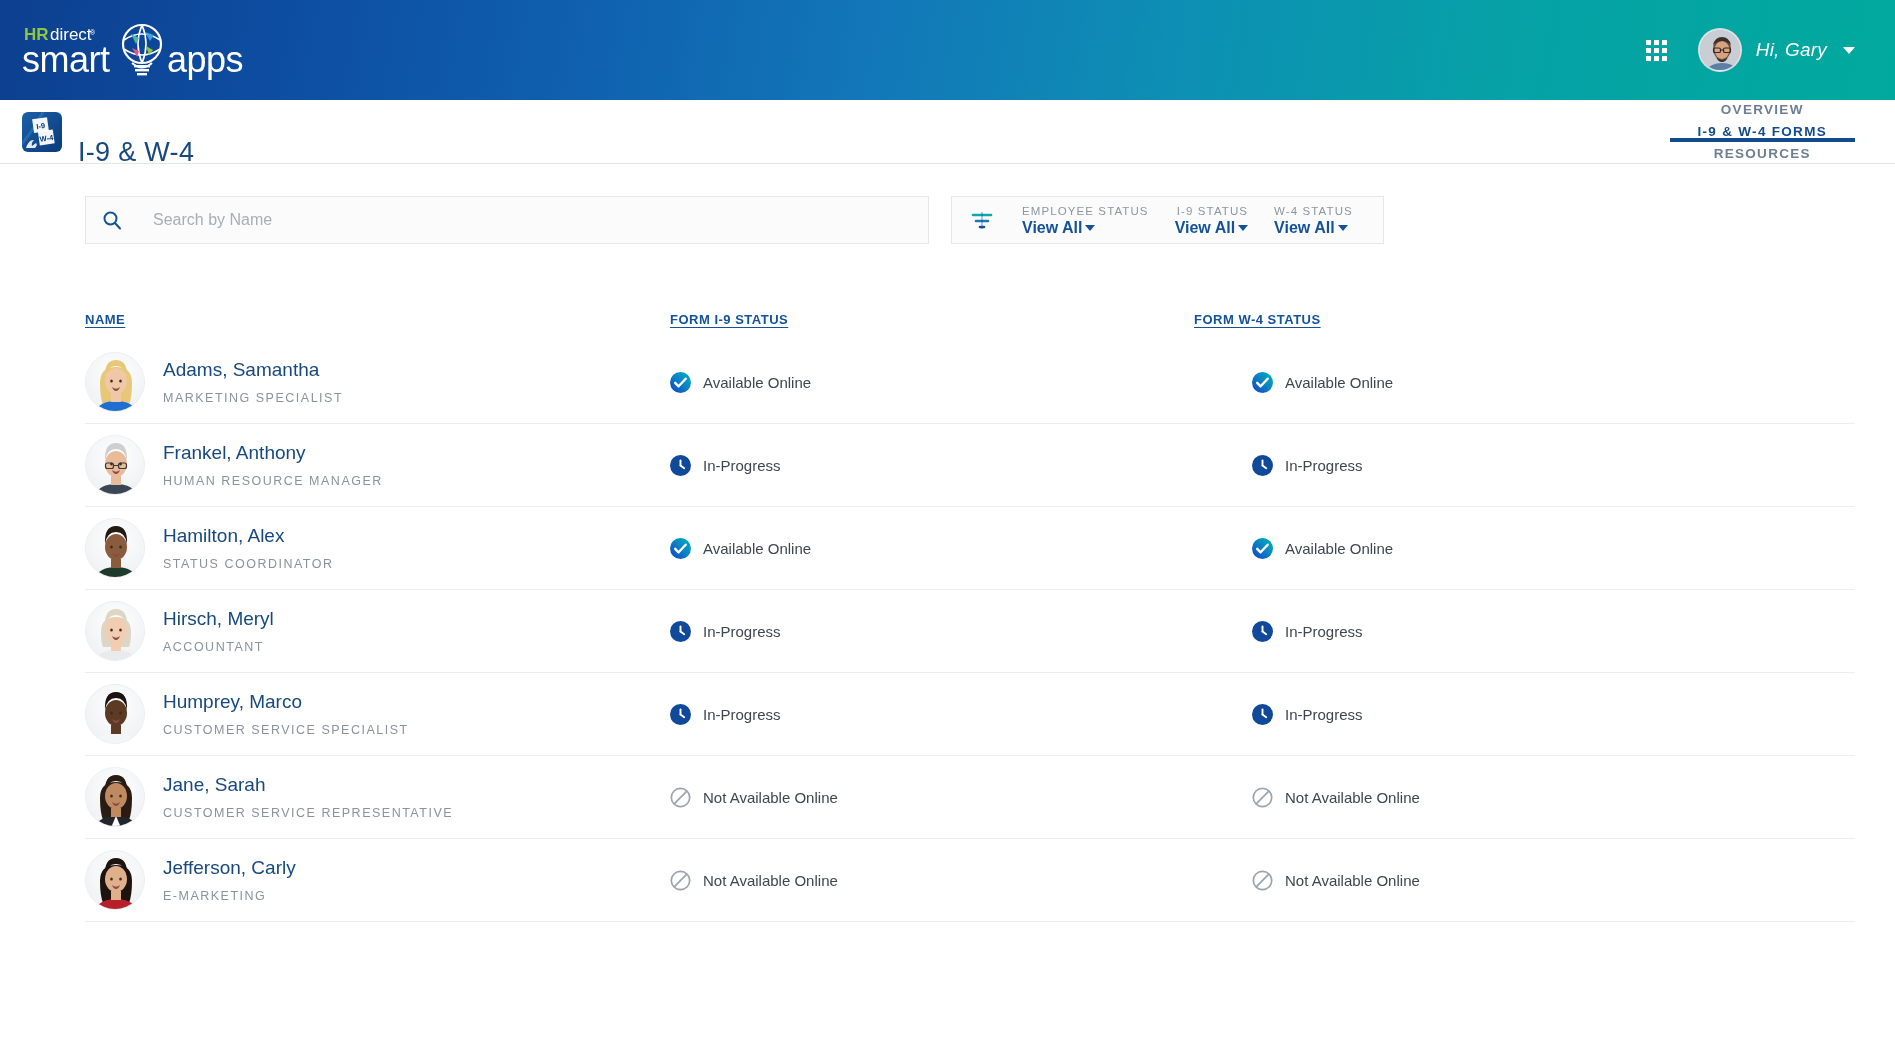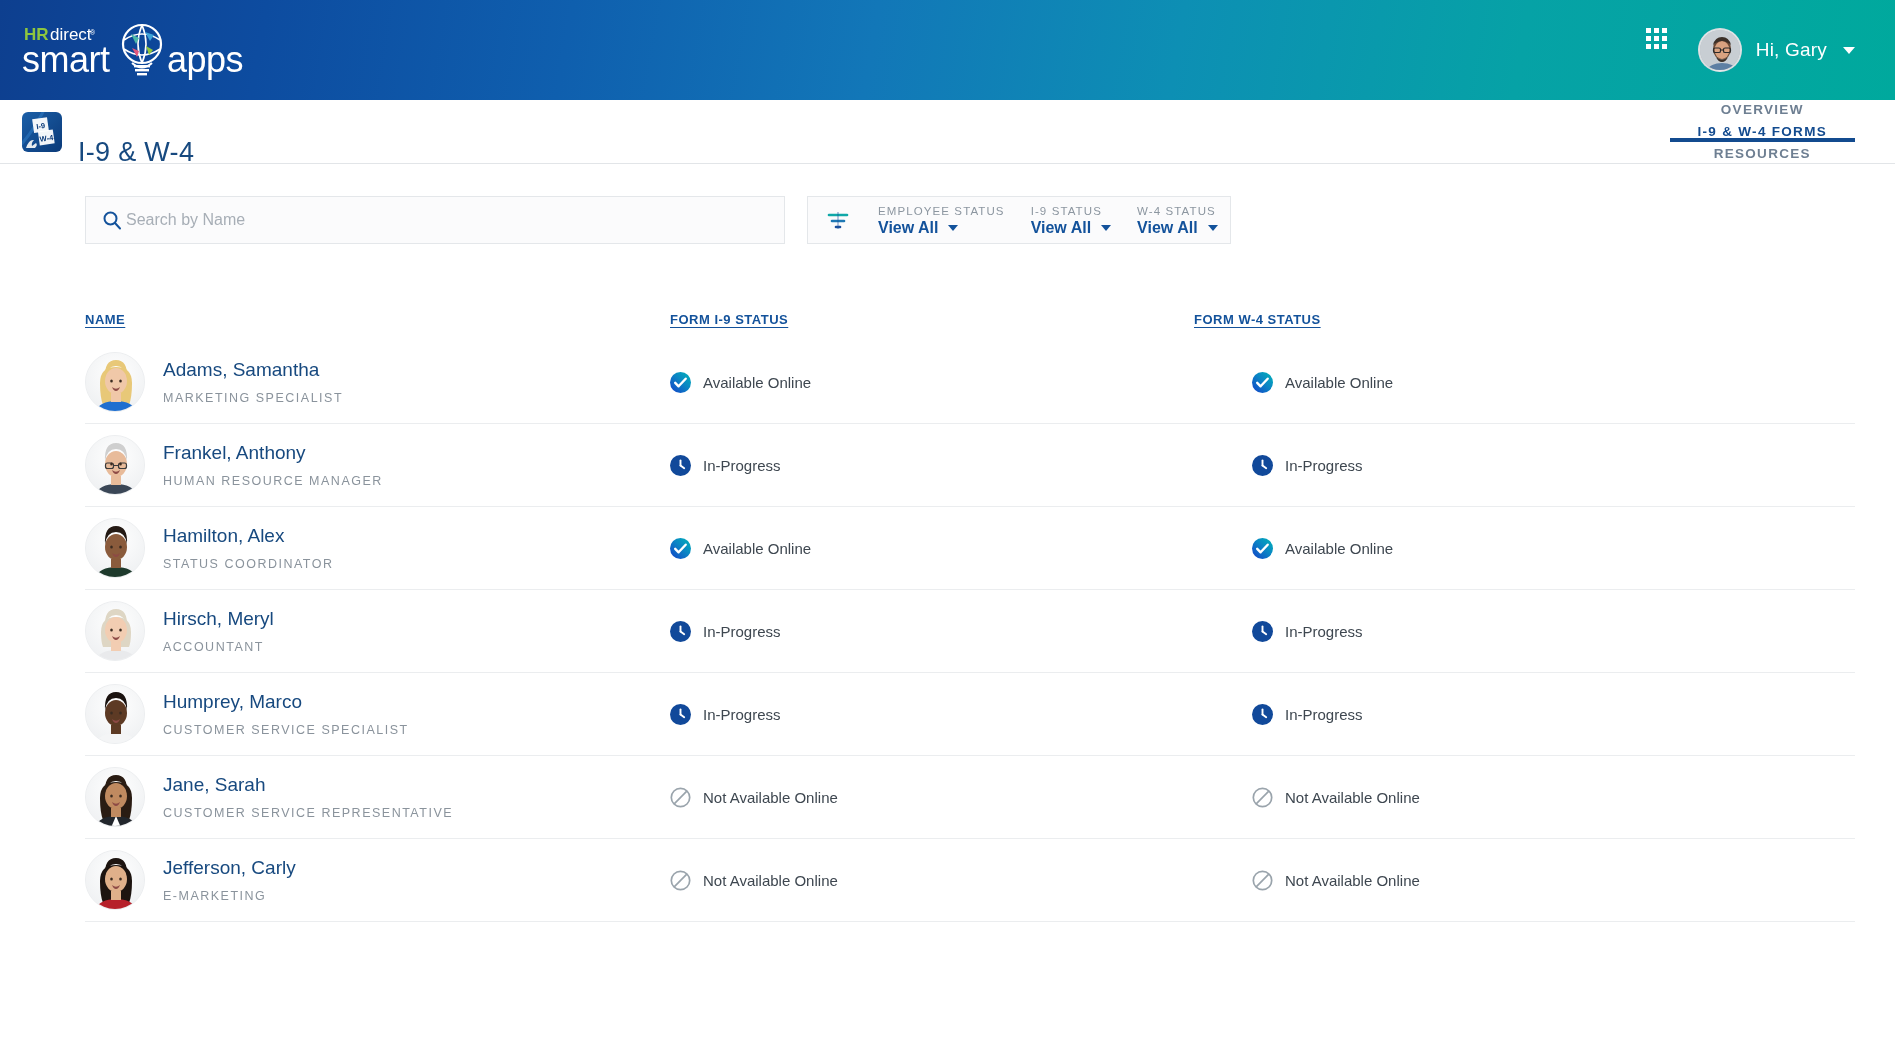--- a/index.html
+++ b/index.html
@@ -26,21 +26,21 @@
         #00a99d 100%);
     display: flex;
     align-items: center;
     justify-content: space-between;
     padding: 0 40px 0 22px;
   }
 
   .logo-wrap { display: flex; align-items: flex-start; }
   .logo-svg { display: block; }
 
-  .topbar-right { display: flex; gap: 31px; }
+  .topbar-right { display: flex; align-items: center; gap: 31px; font-style: italic; }
 
   .grid-icon {
     display: grid;
     grid-template-columns: repeat(3, 5px);
     grid-template-rows: repeat(3, 5px);
     gap: 3px;
     cursor: pointer;
   }
   .grid-icon i { display: block; width: 5px; height: 5px; background: #ffffff; }
 
@@ -103,69 +103,70 @@
     height: 4px;
     background: #134b8f;
   }
 
   
   .content { padding: 32px 40px 0 85px; }
 
   .controls { display: flex; align-items: stretch; gap: 22px; }
 
   .search-box {
-    width: 700px;
+    width: 844px;
     height: 48px;
     background: #fbfbfc;
     border: 1px solid #e4e7ea;
     display: flex;
     align-items: center;
     padding: 0 16px;
-    gap: 4px;
+    gap: 31px;
   }
   .search-box svg { flex: none; }
   .search-input {
     flex: 1;
     border: none;
     outline: none;
     background: transparent;
     font-family: "Liberation Sans", sans-serif;
     font-size: 16px;
     color: #3c4650;
   }
   .search-input::placeholder { color: #a7aeb6; }
 
   .filters {
     height: 48px;
     background: #fbfbfc;
     border: 1px solid #e4e7ea;
     display: flex;
     align-items: center;
-    padding: 0 12px 0 18px;
+    padding: 0 30px 0 18px;
     gap: 26px;
+    text-align: right;
   }
   .filter-icon { flex: none; margin-right: 2px; }
   .filter-group { display: flex; flex-direction: column; justify-content: center; cursor: pointer; }
   .filter-label {
     font-size: 11.5px;
     letter-spacing: 1.1px;
     color: #8c96a0;
     font-weight: 400;
     white-space: nowrap;
     line-height: 14px;
   }
   .filter-value {
     font-size: 16px;
     color: #13529b;
     font-weight: 700;
     line-height: 19px;
     white-space: nowrap;
     display: flex;
     align-items: center;
-    gap: 10px;
+    gap: 3px;
   }
   .filter-value .tri {
     width: 0; height: 0;
     border-left: 5px solid transparent;
     border-right: 5px solid transparent;
     border-top: 6px solid #13529b;
     margin-top: 2px;
   }
 
   

